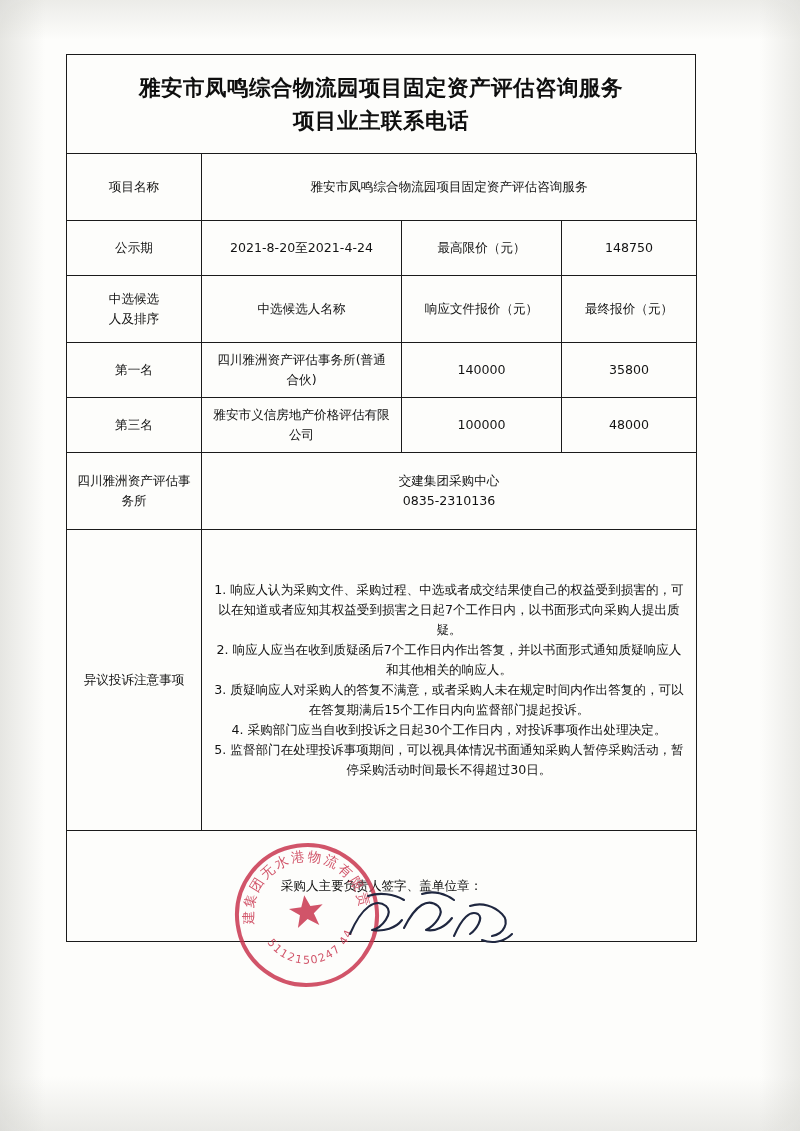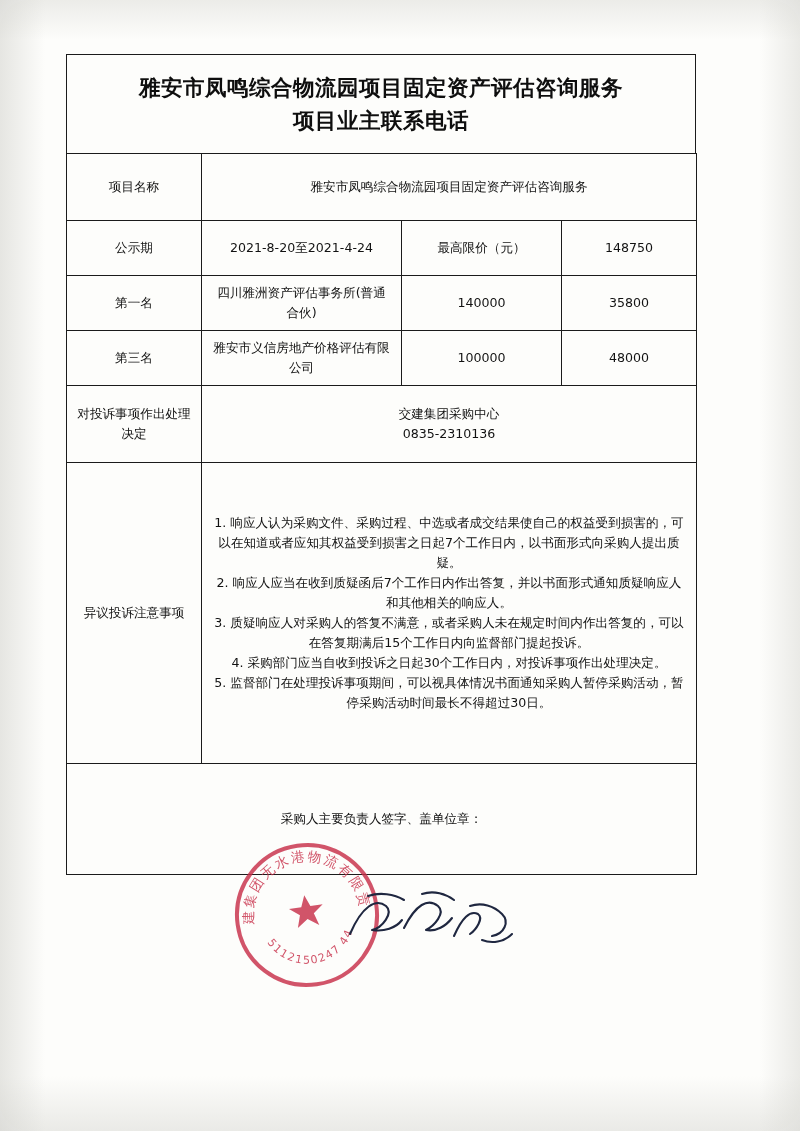--- a/index.html
+++ b/index.html
@@ -150,39 +150,46 @@
 
 
 
       <tr>
         <td class="lbl" style="height:40px">公示期</td>
         <td class="val-left">2021-8-20至2021-4-24</td>
         <td class="val-left">最高限价（元）</td>
         <td class="ctr">148750</td>
       </tr>
 
+      <tr>
+        <td class="lbl multiline" style="height:52px">中选候选
+人及排序</td>
+        <td class="cand-head">中选候选人名称</td>
+        <td class="cand-head">响应文件报价（元）</td>
+        <td class="cand-head">最终报价（元）</td>
+      </tr>
 
       <tr class="rowline">
         <td class="lbl">第一名</td>
         <td class="val-left">四川雅洲资产评估事务所(普通合伙)</td>
         <td class="ctr">140000</td>
         <td class="ctr">35800</td>
       </tr>
 
 
       <tr class="rowline">
         <td class="lbl">第三名</td>
         <td class="val-left">雅安市义信房地产价格评估有限公司</td>
         <td class="ctr">100000</td>
         <td class="ctr">48000</td>
       </tr>
 
 
       <tr>
-        <td class="lbl" style="height:62px">对投诉事项作出处理决定</td>
+        <td class="lbl" style="height:62px">四川雅洲资产评估事务所</td>
         <td colspan="3" class="supervise-inner">
           <div>交建集团采购中心</div>
           <div>0835-2310136</div>
         </td>
       </tr>
 
       <tr>
         <td class="lbl" style="height:286px">异议投诉注意事项</td>
         <td colspan="3" class="notes">
           <p>1. 响应人认为采购文件、采购过程、中选或者成交结果使自己的权益受到损害的，可以在知道或者应知其权益受到损害之日起7个工作日内，以书面形式向采购人提出质疑。</p>

